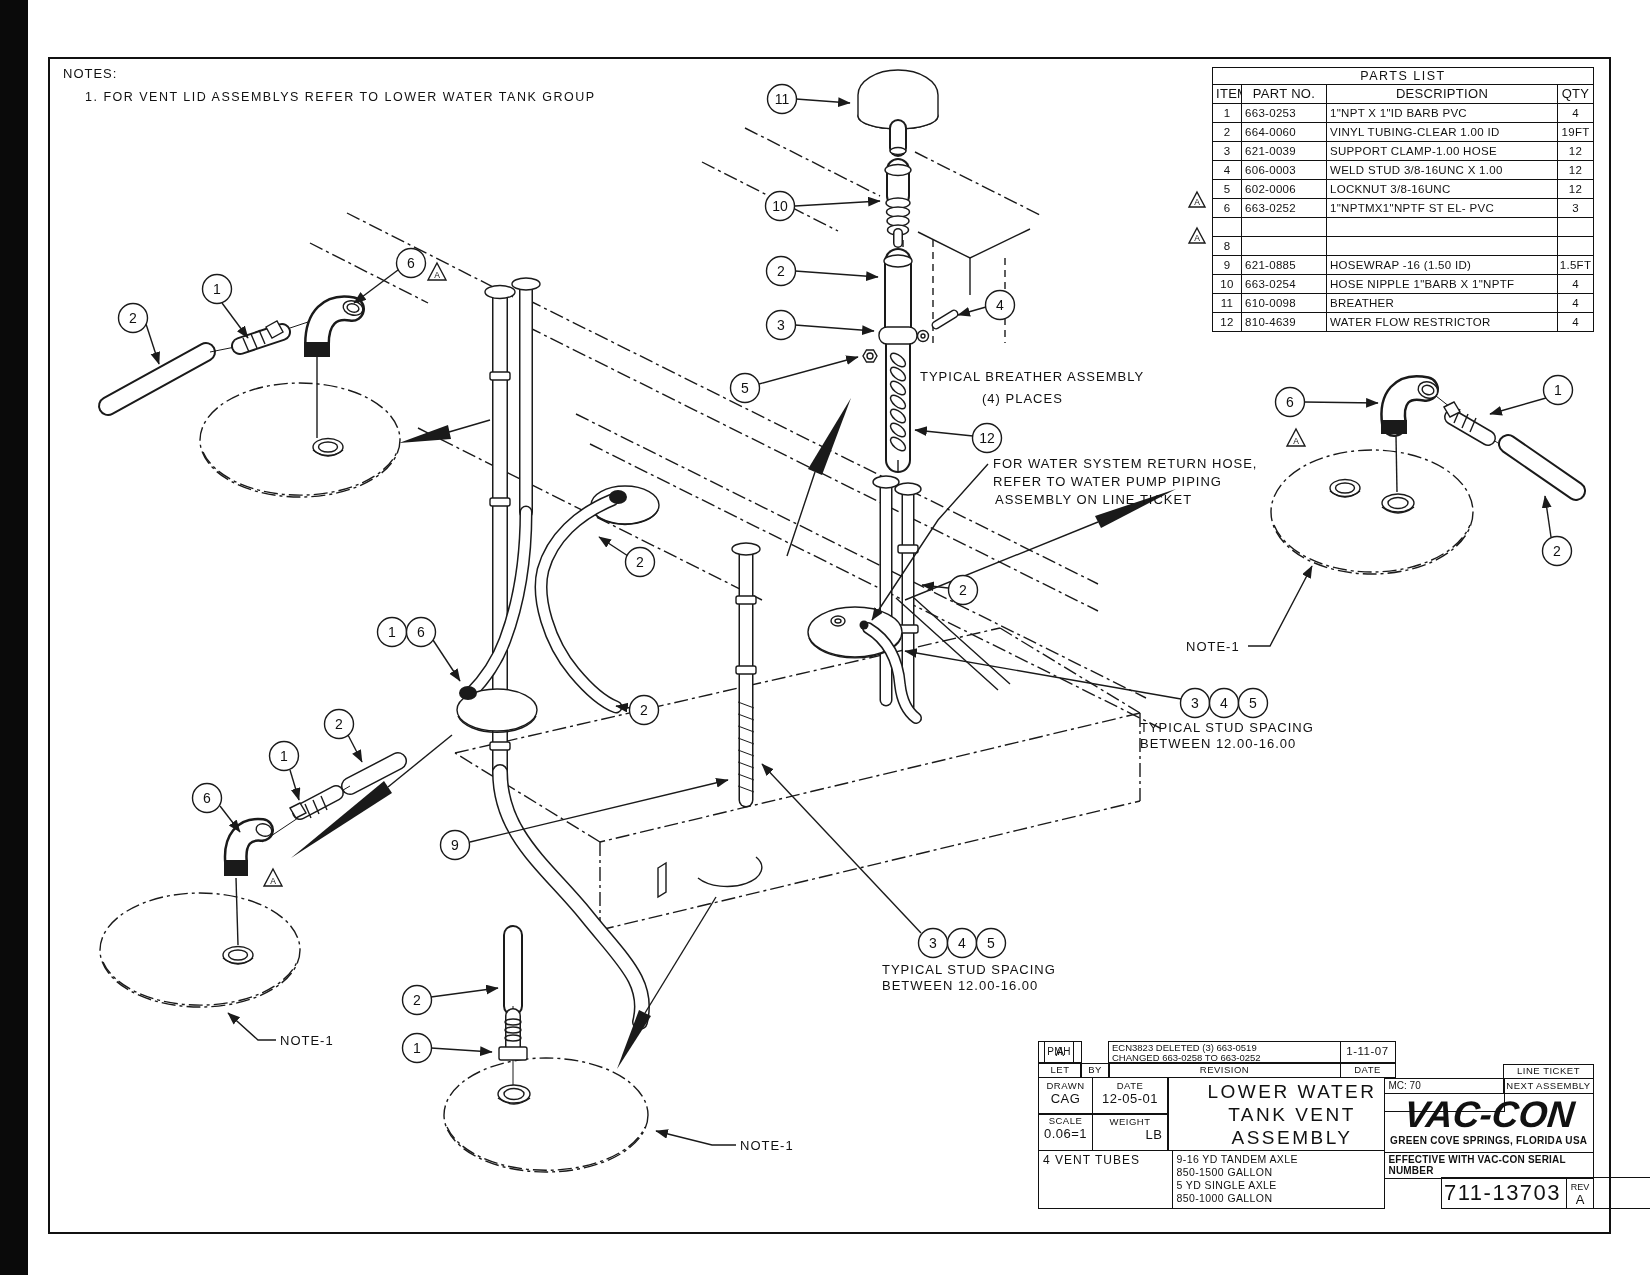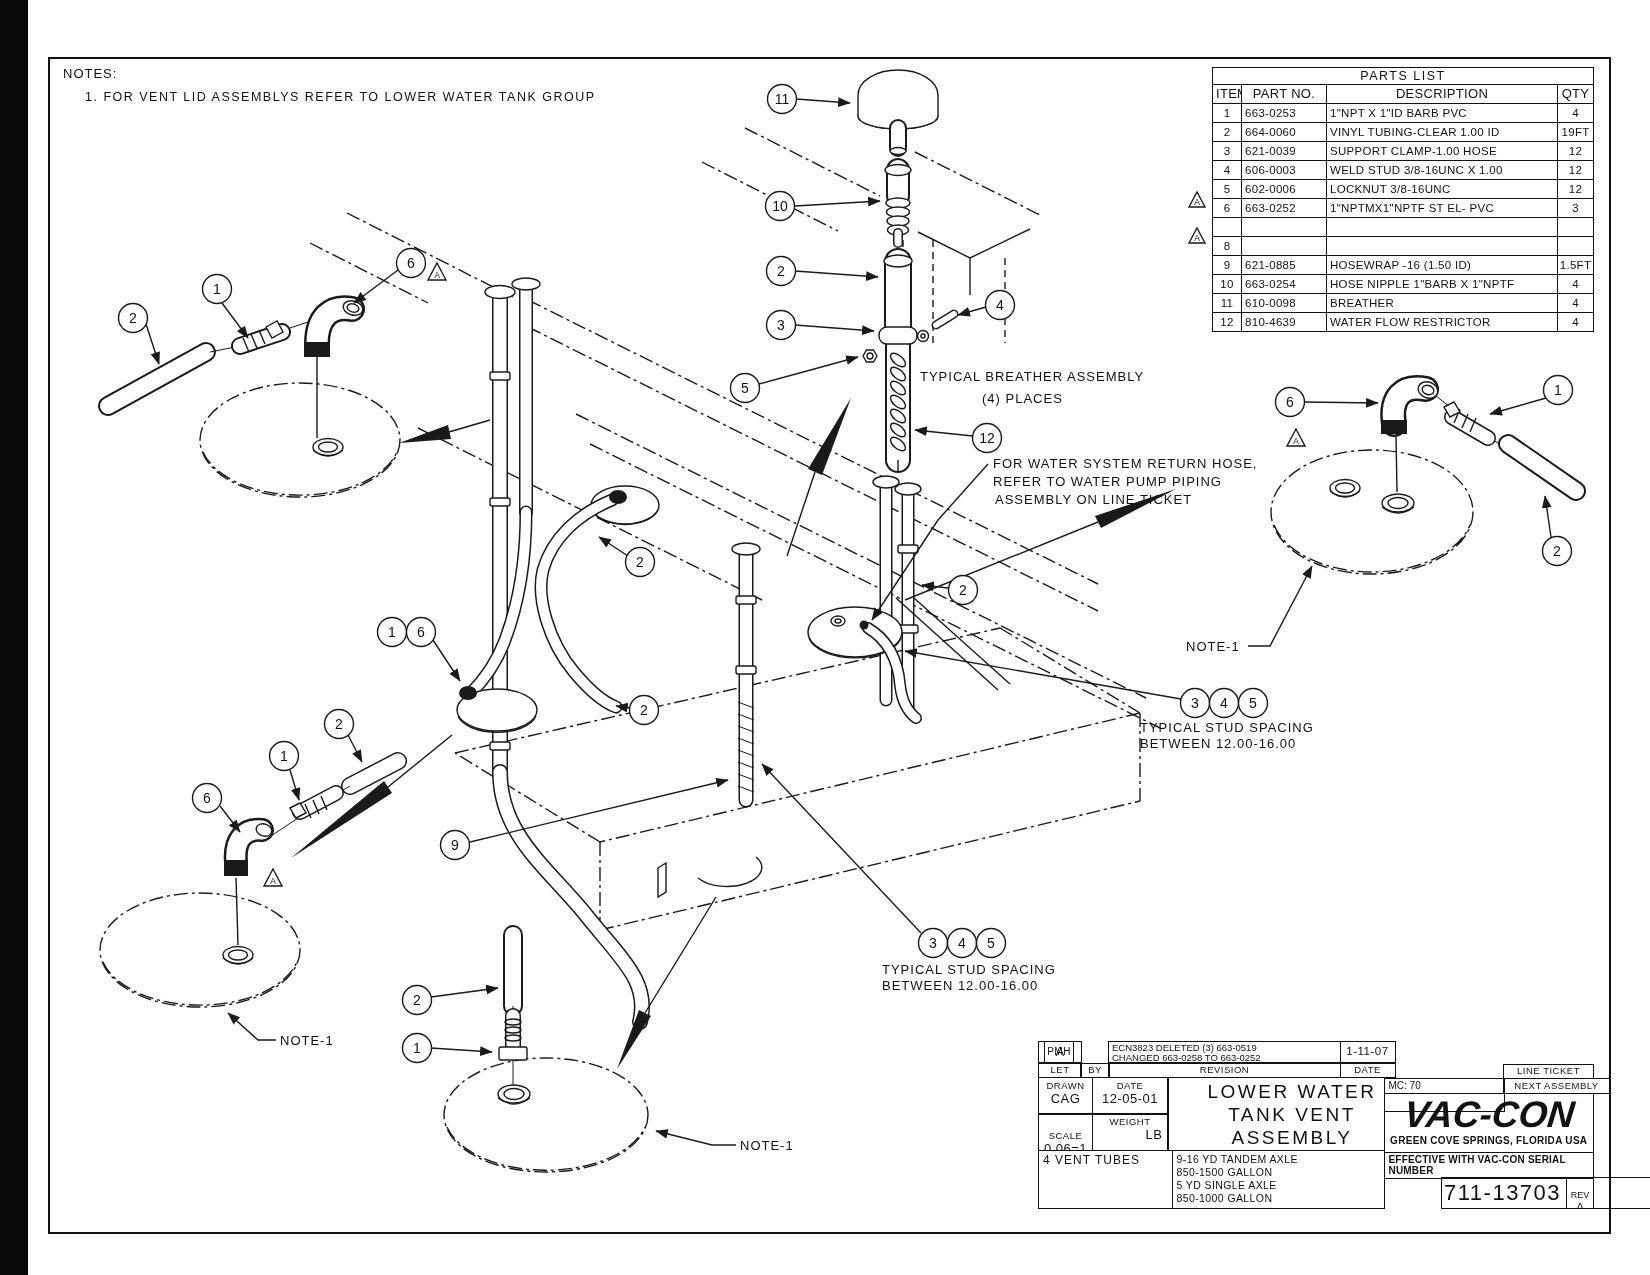--- a/index.html
+++ b/index.html
@@ -579,21 +579,21 @@
 
   <div class="box" style="left:1038px;top:1076.5px;width:55px;height:38px">
     <div class="lab" style="margin-top:2px">DRAWN</div>
     <div class="val">CAG</div>
     </div>
   <div class="box" style="left:1091.5px;top:1076.5px;width:77px;height:38px">
     <div class="lab" style="margin-top:2px">DATE</div>
     <div class="val">12-05-01</div>
     </div>
   <div class="box" style="left:1038px;top:1113px;width:55px;height:38px">
-    <div class="lab" style="margin-top:16px">SCALE</div>
+    <div class="lab" style="margin-top:1px">SCALE</div>
     <div class="val">0.06=1</div>
     </div>
   <div class="box" style="left:1091.5px;top:1113px;width:77px;height:38px">
     <div class="lab" style="margin-top:2px">WEIGHT</div>
     <div class="val" style="text-align:right;padding-right:5px">LB</div>
     </div>
 
   <div class="box" id="tb-title" style="left:1167px;top:1076.5px;width:218px;height:74.5px">
     <div style="margin-top:2px">LOWER WATER</div>
     <div>TANK VENT</div>
@@ -609,30 +609,30 @@
     <div>5 YD SINGLE AXLE</div>
     <div>850-1000 GALLON</div>
     </div>
 
   <div class="box" style="left:1503px;top:1064px;width:91px;height:15px">
     <div class="lab" style="line-height:12px">LINE TICKET</div>
     </div>
   <div class="box" style="left:1383.5px;top:1077.5px;width:121px;height:34px;padding-left:4px">
     <div style="font-size:10px;line-height:14px">MC: 70</div>
     </div>
-  <div class="box" style="left:1503px;top:1077.5px;width:107px;height:16.5px">
+  <div class="box" style="left:1503px;top:1077.5px;width:91px;height:16.5px">
     <div class="lab" style="line-height:14px">NEXT ASSEMBLY</div>
     </div>
   <div class="box" style="left:1383.5px;top:1092.5px;width:210.5px;height:60.5px">
     <div id="tb-logo-text">VAC-CON</div>
     <div id="tb-logo-sub">GREEN COVE SPRINGS, FLORIDA USA</div>
     </div>
   <div class="box" style="left:1383.5px;top:1151.5px;width:210.5px;height:27px;padding:1px 0 12px 4px">
     <div style="font-size:10px;font-weight:bold;letter-spacing:.2px">EFFECTIVE WITH VAC-CON SERIAL NUMBER</div>
     </div>
   <div class="box" style="left:1441px;top:1177px;width:218px;height:31.5px;padding-left:2px">
     <div style="font-size:22px;letter-spacing:1.5px;line-height:29px">711-13703</div>
     </div>
   <div class="box" style="left:1566px;top:1177px;width:28px;height:31.5px">
-    <div style="font-size:9px;text-align:center;line-height:11px;margin-top:12px">REV</div>
+    <div style="font-size:9px;text-align:center;line-height:11px;margin-top:4px">REV</div>
     <div style="font-size:13px;text-align:center;line-height:13px">A</div>
     </div>
 </div>
 
 </body></html>

